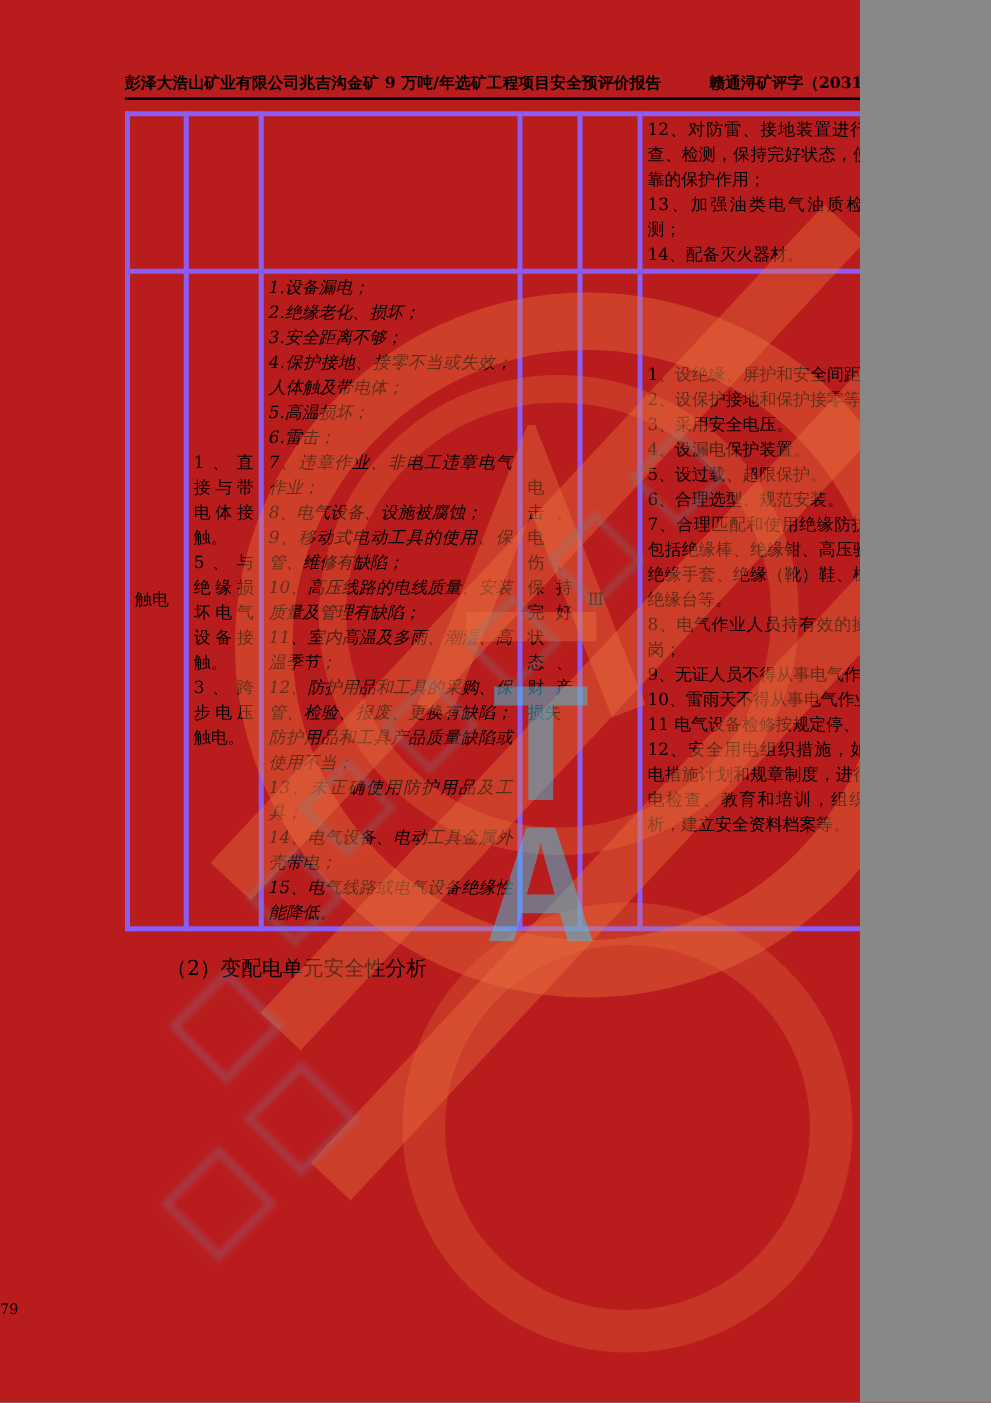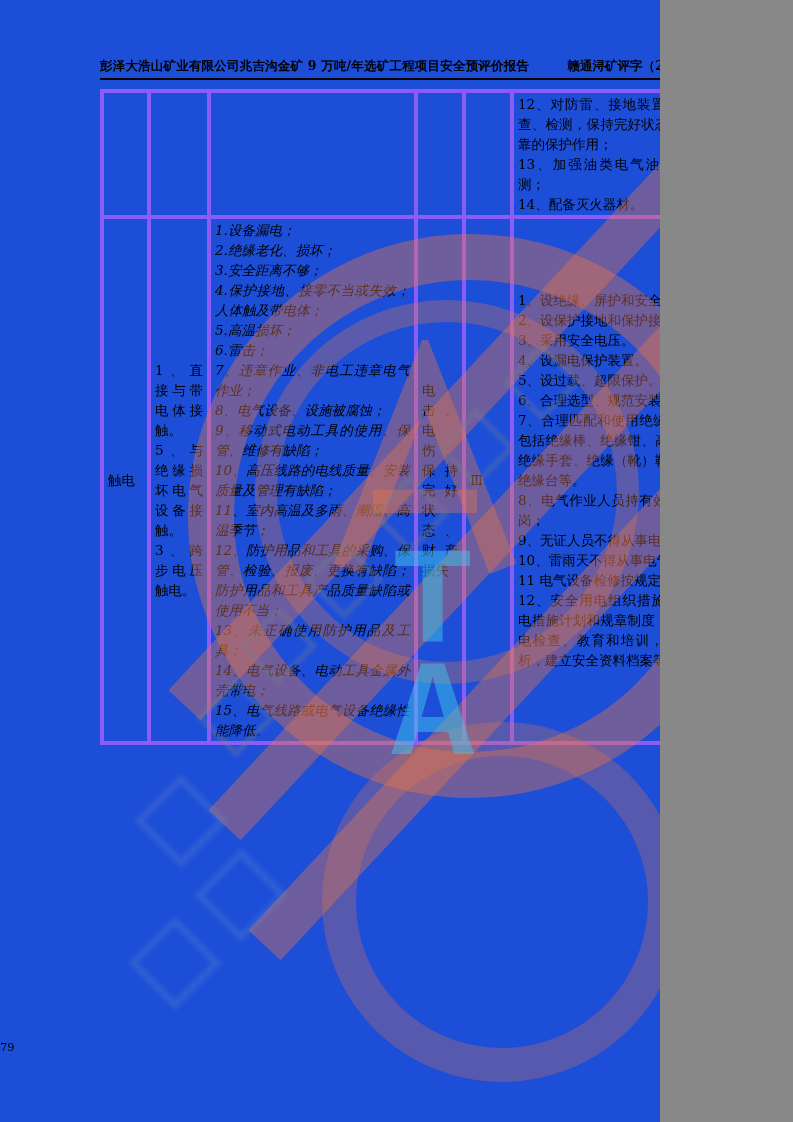--- a/index.html
+++ b/index.html
@@ -1,17 +1,17 @@
 <!DOCTYPE html>
 <html lang="zh"><head>
 <meta charset="utf-8">
 <style>
   html,body{margin:0;padding:0;background:#888;}
-  .page{position:relative;width:660px;height:1122px;background:#1d4ed8;overflow:hidden;
-        font-family:"DejaVu Serif","Liberation Serif",serif;color:#000;}
+  .page{position:relative;width:660px;height:1122px;background:#b91c1c;overflow:hidden;
+        font-family:"DejaVu Serif","Liberation Serif",serif;color:#000;padding-left:28px;}
   .sheet{position:absolute;left:100px;top:58px;width:641px;z-index:1;}
   
   .hdr{display:flex;justify-content:space-between;align-items:flex-end;
        font-size:12.5px;font-weight:bold;padding-bottom:3px;border-bottom:2.5px solid #000;}
   .hdr .left{letter-spacing:0.2px;}
   .hdr .right{white-space:nowrap;}
   
   table.haz{border-collapse:collapse;table-layout:fixed;width:641px;margin-top:9px;}
   table.haz td{border:4px solid #8b5cf6;font-size:13.5px;line-height:20px;
                padding:1px 4px;vertical-align:middle;white-space:pre-line;
@@ -108,20 +108,21 @@
 8、电气作业人员持有效的操作证上岗；
 9、无证人员不得从事电气作业；
 10、雷雨天不得从事电气作业；
 11 电气设备检修按规定停、放电；
 12、安全用电组织措施，如安全用电措施计划和规章制度，进行安全用电检查、教育和培训，组织事故分析，建立安全资料档案等。</td>
         </tr>
       </tbody>
     </table>
 
     <div class="bodytext">
+      <p>（2）变配电单元安全性分析</p>
     </div>
 
   </div>
 
   <div class="wm wm-ring1"></div>
   <div class="wm wm-ring1b"></div>
   <div class="wm wm-ring2"></div>
   <div class="wm wm-band b1"></div>
   <div class="wm wm-band b2"></div>
   <div class="wm wm-band b3"></div>

